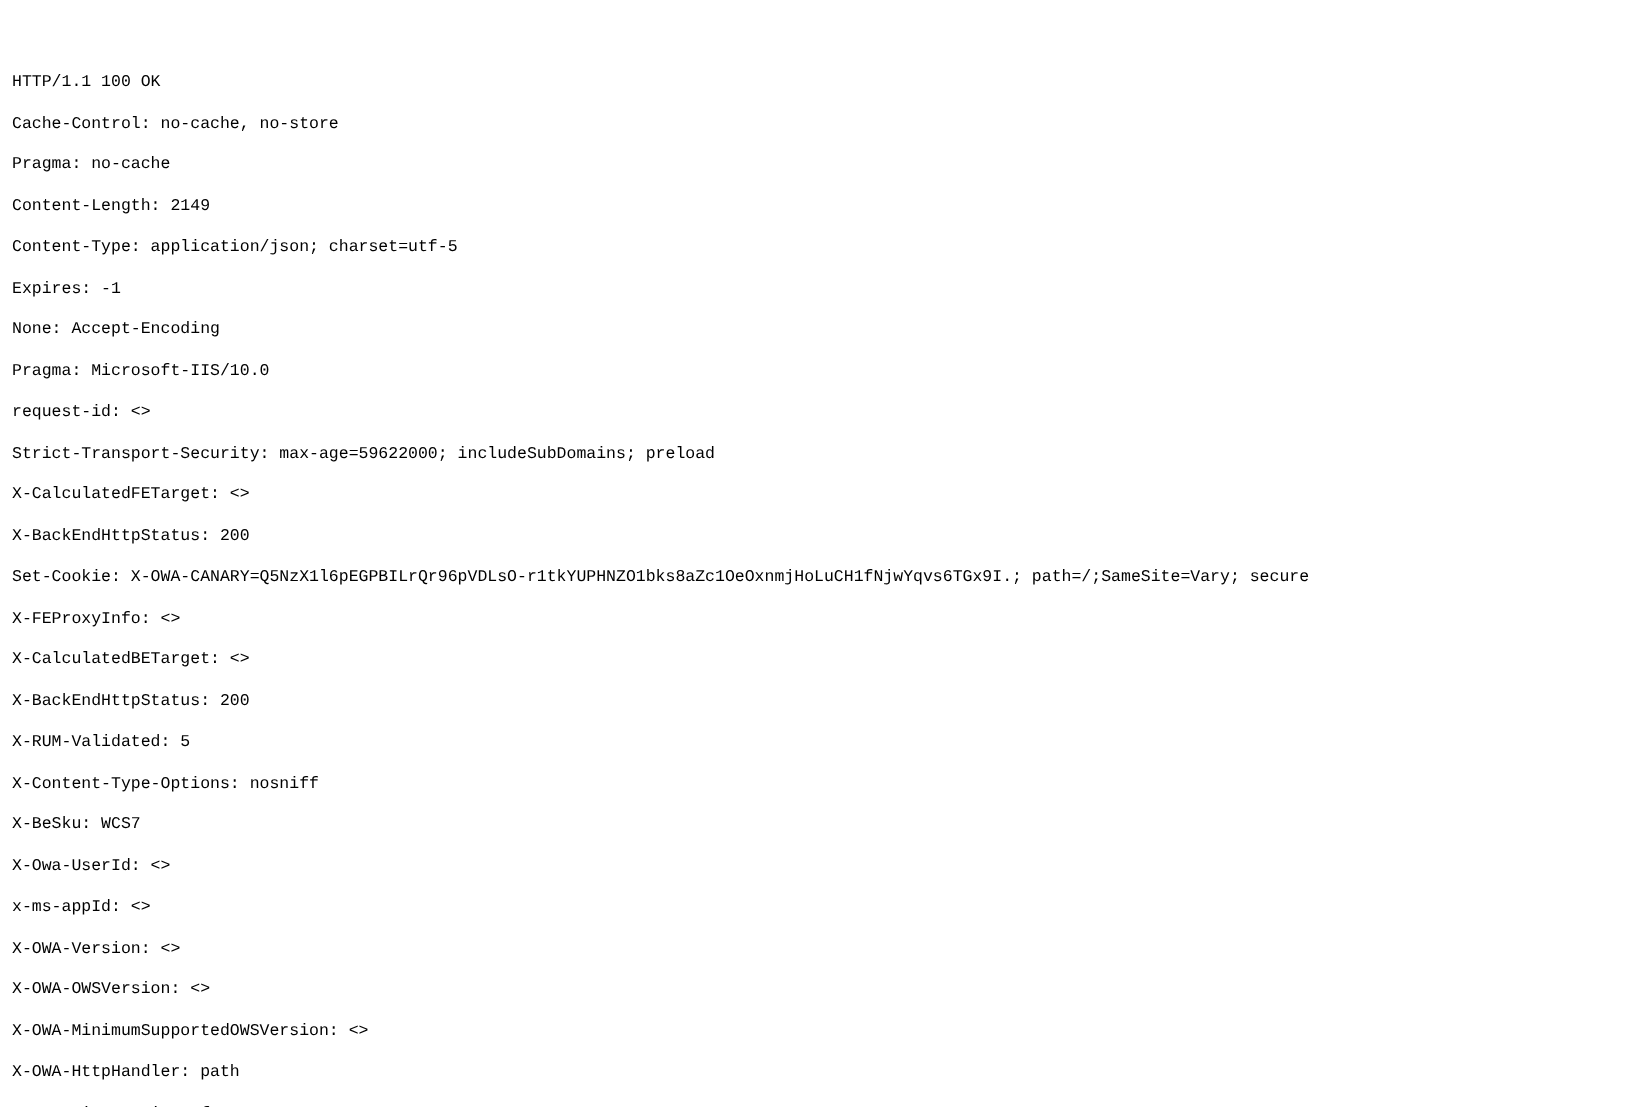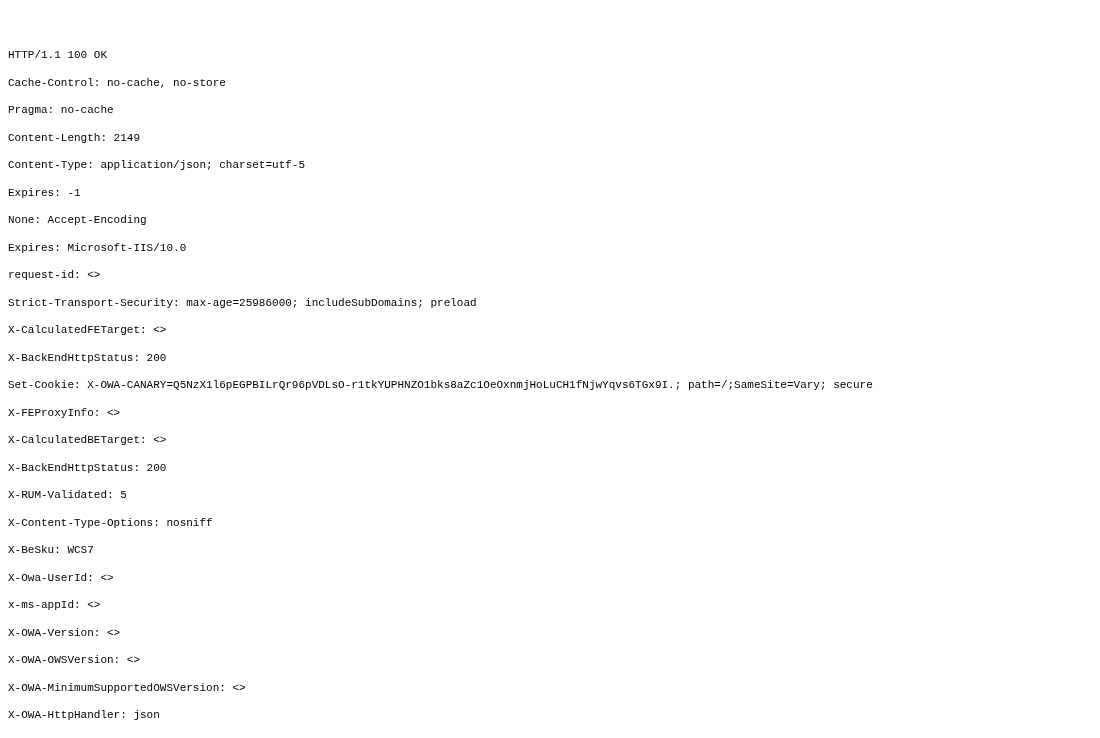--- a/index.html
+++ b/index.html
@@ -20,38 +20,38 @@
 <body>
 
 
 <span class="line">HTTP/1.1 100 OK</span>
 <span class="line">Cache-Control: no-cache, no-store</span>
 <span class="line">Pragma: no-cache</span>
 <span class="line">Content-Length: 2149</span>
 <span class="line">Content-Type: application/json; charset=utf-5</span>
 <span class="line">Expires: -1</span>
 <span class="line">None: Accept-Encoding</span>
-<span class="line">Expires: Microsoft-IIS/10.0</span>
+<span class="line">Pragma: Microsoft-IIS/10.0</span>
 <span class="line">request-id: &lt;&gt;</span>
-<span class="line">Strict-Transport-Security: max-age=25986000; includeSubDomains; preload</span>
+<span class="line">Strict-Transport-Security: max-age=59622000; includeSubDomains; preload</span>
 <span class="line">X-CalculatedFETarget: &lt;&gt;</span>
 <span class="line">X-BackEndHttpStatus: 200</span>
 <span class="line">Set-Cookie: X-OWA-CANARY=Q5NzX1l6pEGPBILrQr96pVDLsO-r1tkYUPHNZO1bks8aZc1OeOxnmjHoLuCH1fNjwYqvs6TGx9I.; path=/;SameSite=Vary; secure</span>
 <span class="line">X-FEProxyInfo: &lt;&gt;</span>
 <span class="line">X-CalculatedBETarget: &lt;&gt;</span>
 <span class="line">X-BackEndHttpStatus: 200</span>
 <span class="line">X-RUM-Validated: 5</span>
 <span class="line">X-Content-Type-Options: nosniff</span>
 <span class="line">X-BeSku: WCS7</span>
 <span class="line">X-Owa-UserId: &lt;&gt;</span>
 <span class="line">x-ms-appId: &lt;&gt;</span>
 <span class="line">X-OWA-Version: &lt;&gt;</span>
 <span class="line">X-OWA-OWSVersion: &lt;&gt;</span>
 <span class="line">X-OWA-MinimumSupportedOWSVersion: &lt;&gt;</span>
-<span class="line">X-OWA-HttpHandler: json</span>
+<span class="line">X-OWA-HttpHandler: path</span>
 <span class="line">X-OWA-DiagnosticsInfo: 43;0;1</span>
 
 
 
 
 
 
 
 
 

